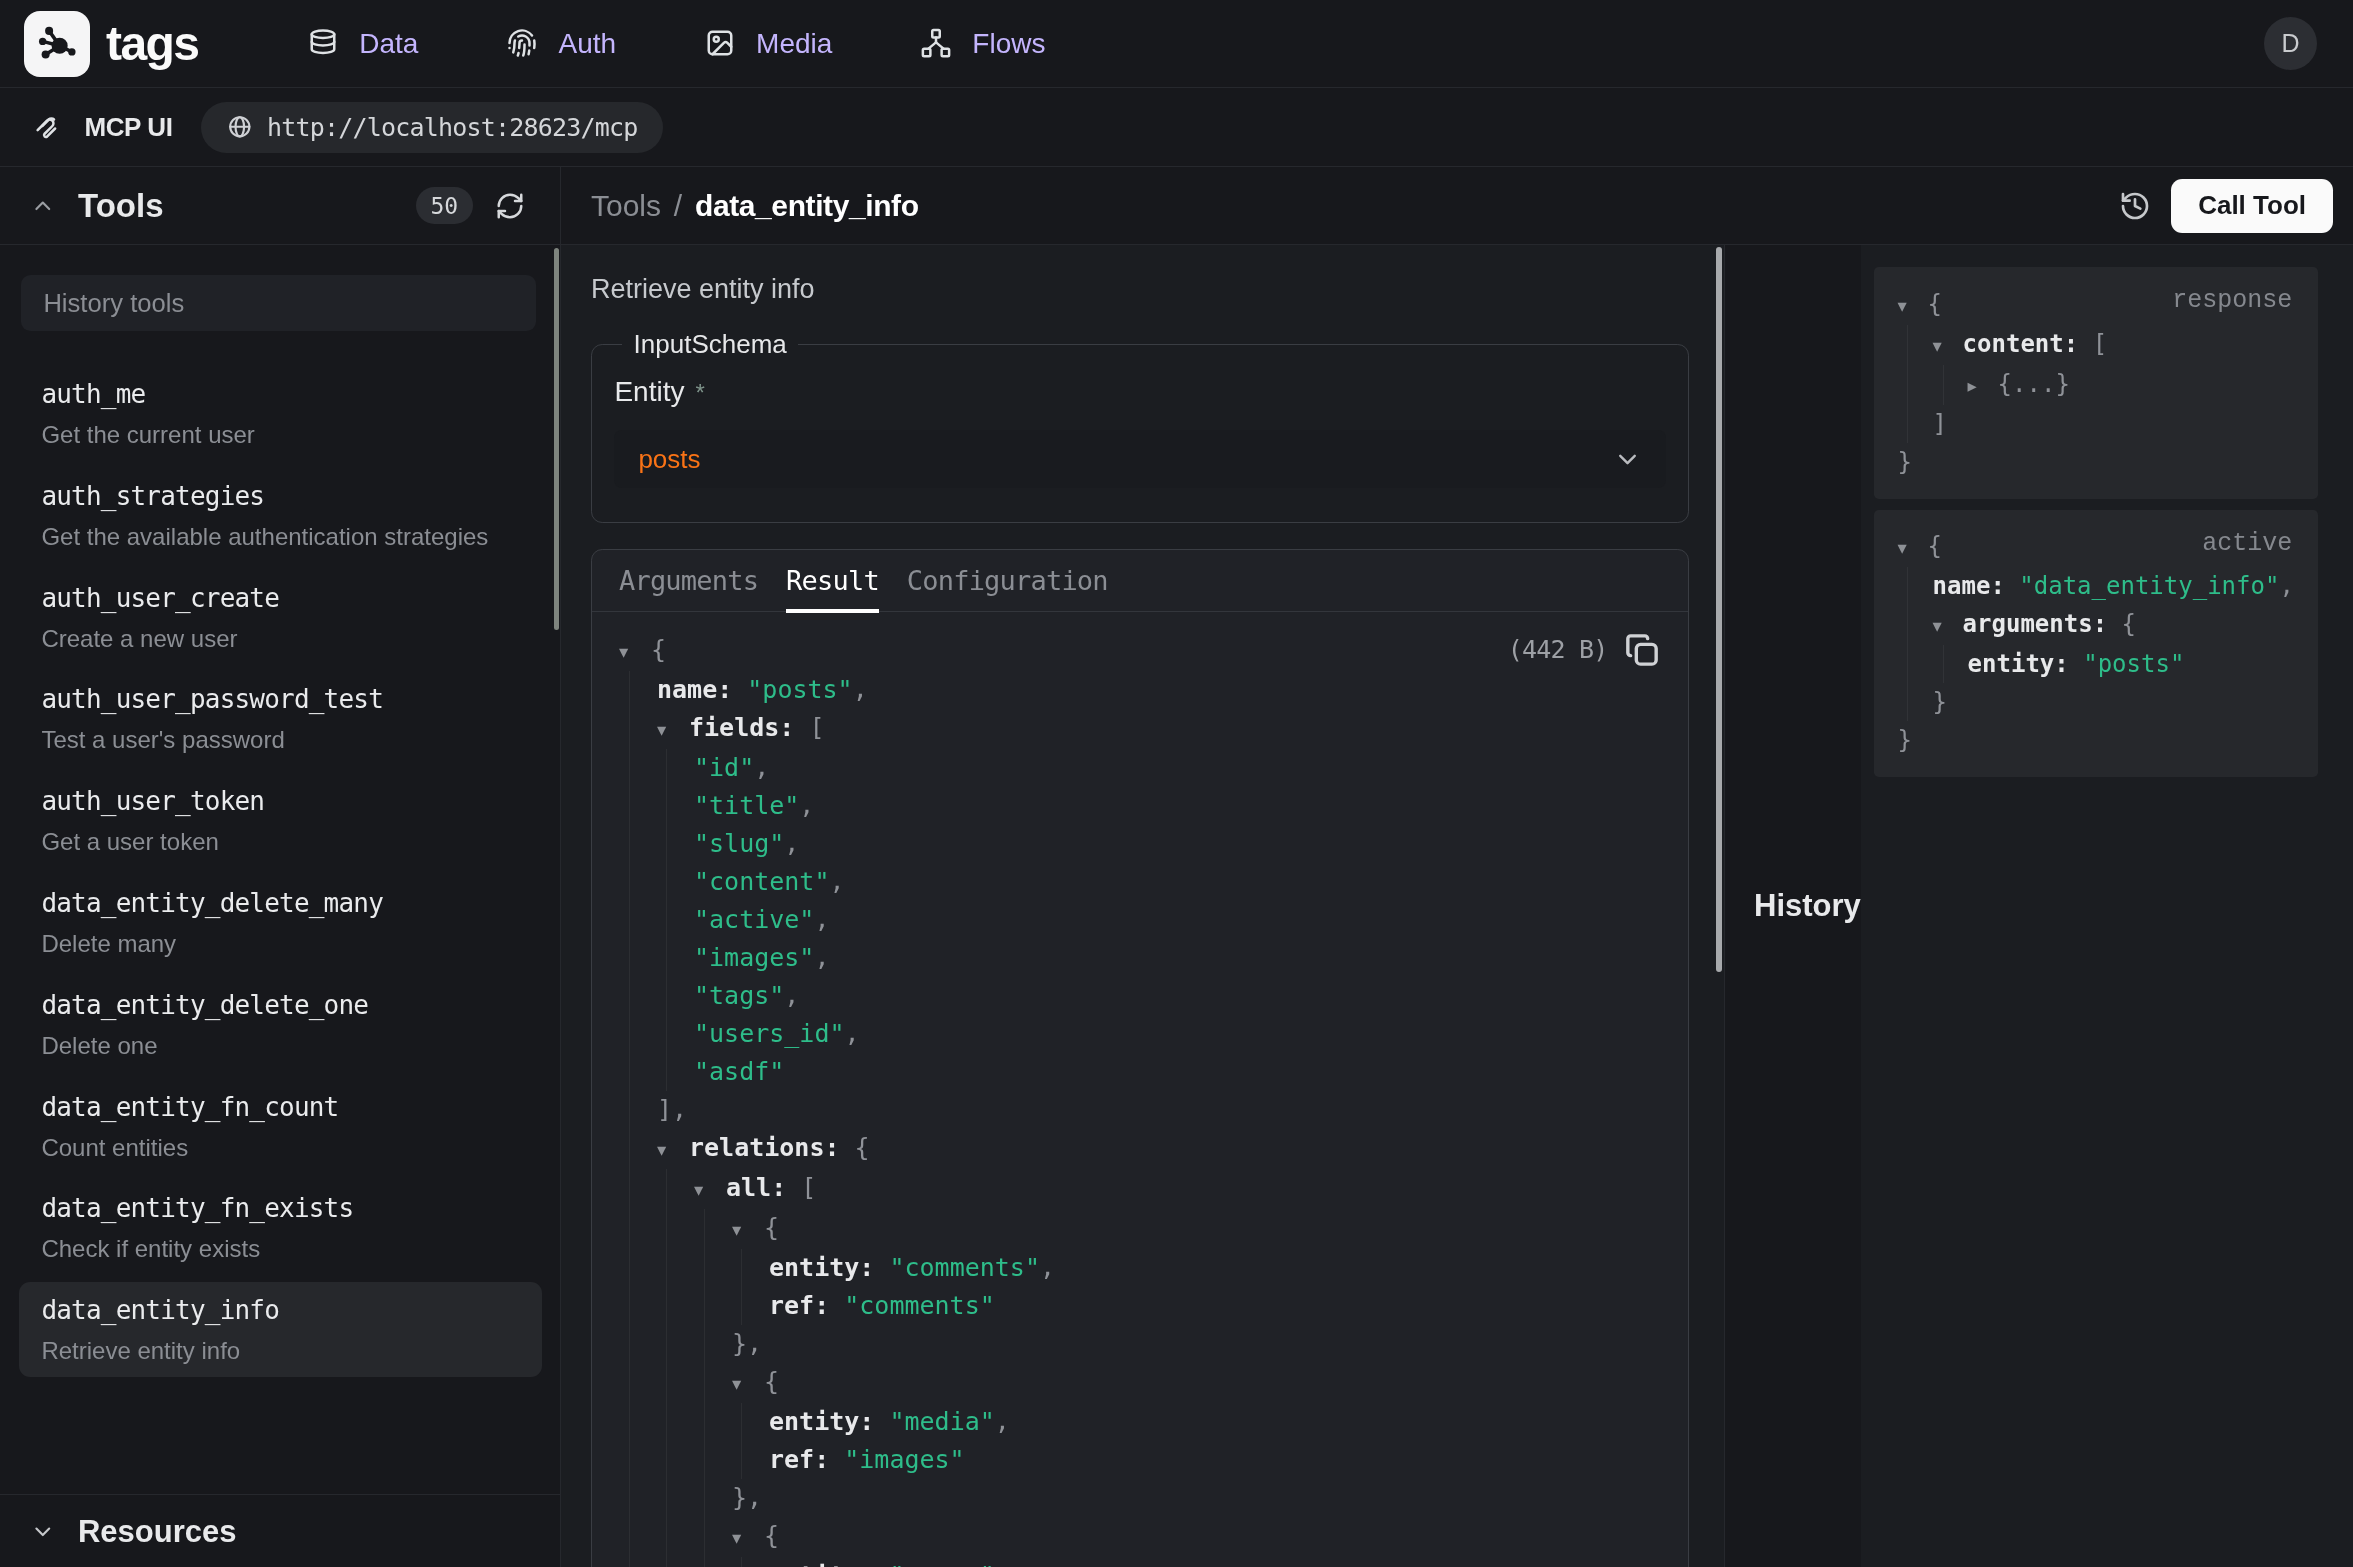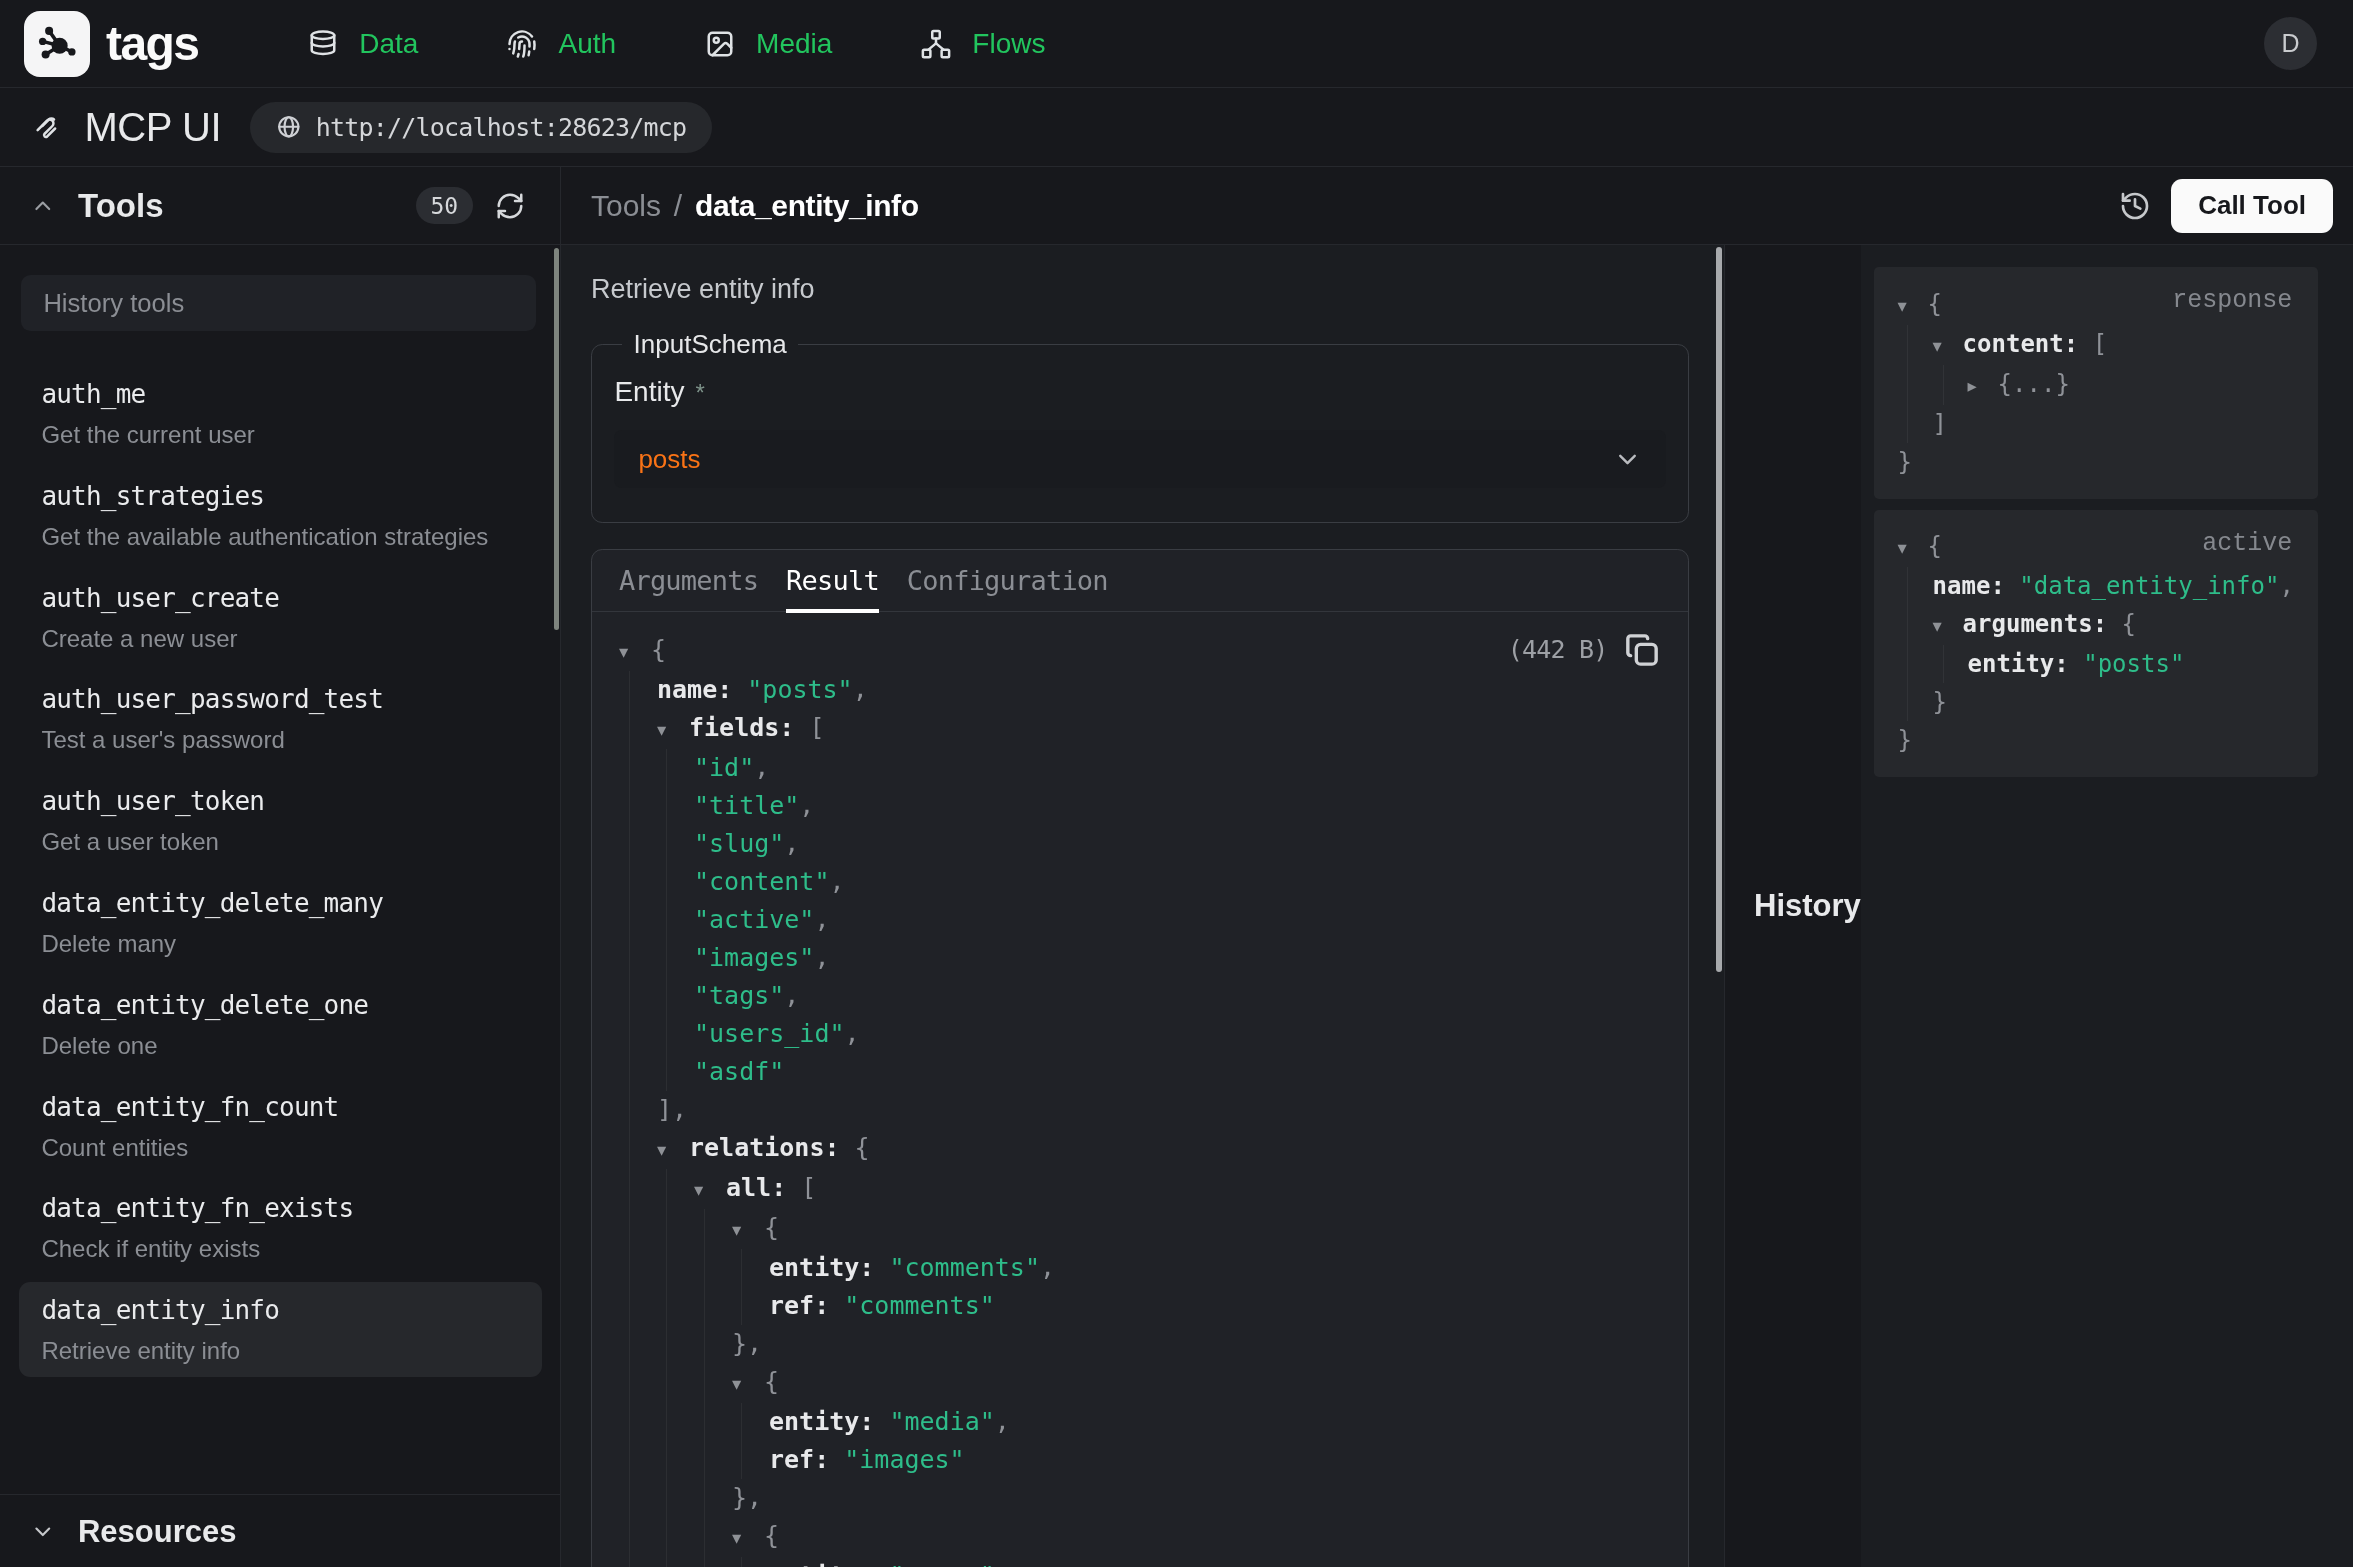--- a/index.html
+++ b/index.html
@@ -12,31 +12,31 @@
   .ic{fill:none;stroke:#dfe2e5;stroke-width:2;stroke-linecap:round;stroke-linejoin:round}
 
   
   .topnav{height:88px;flex:0 0 88px;display:flex;align-items:center;
           padding:0 37px 0 24px;border-bottom:1.6px solid #26282d}
   .logo{display:flex;align-items:center;gap:16px}
   .logomark{width:66px;height:66px;background:#f5f5f6;border-radius:16px;
             display:flex;align-items:center;justify-content:center}
   .logotext{font-size:48px;font-weight:800;letter-spacing:-1.6px;color:#fafafa}
   .navitems{display:flex;gap:89px;margin-left:110px}
-  .navitem{display:flex;align-items:center;gap:21px;font-size:28px;font-weight:500;color:#22c55e}
+  .navitem{display:flex;gap:21px;font-size:28px;font-weight:500;color:#c4b5fd}
   .navitem svg{width:30px;height:30px}
   .spacer{flex:1}
   .avatar{width:53px;height:53px;border-radius:50%;background:#2c2e33;color:#c9cbce;
           display:flex;align-items:center;justify-content:center;font-size:25px;font-weight:500}
 
   
   .mcpbar{height:79px;flex:0 0 79px;display:flex;align-items:center;gap:22.4px;
           padding:0 32px;border-bottom:1.6px solid #26282d}
   .mcpbar .mcpico{width:30px;height:30px}
-  .mcptitle{font-size:40px;font-weight:400;letter-spacing:-0.4px}
+  .mcptitle{font-size:26px;font-weight:700;letter-spacing:-0.4px}
   .urlpill{height:51px;border-radius:25.6px;background:#26282c;display:flex;align-items:center;
            gap:14.4px;padding:0 25.6px;color:#d4d6d9;margin-left:6.4px}
   .urlpill svg{width:25.6px;height:25.6px;stroke:#cfd1d5}
   .urltext{font-size:25px;letter-spacing:-0.8px}
 
   
   .bodyrow{flex:1;display:flex;min-height:0}
 
   
   .sidebar{width:561px;flex:0 0 561px;border-right:1.6px solid #26282d;display:flex;

